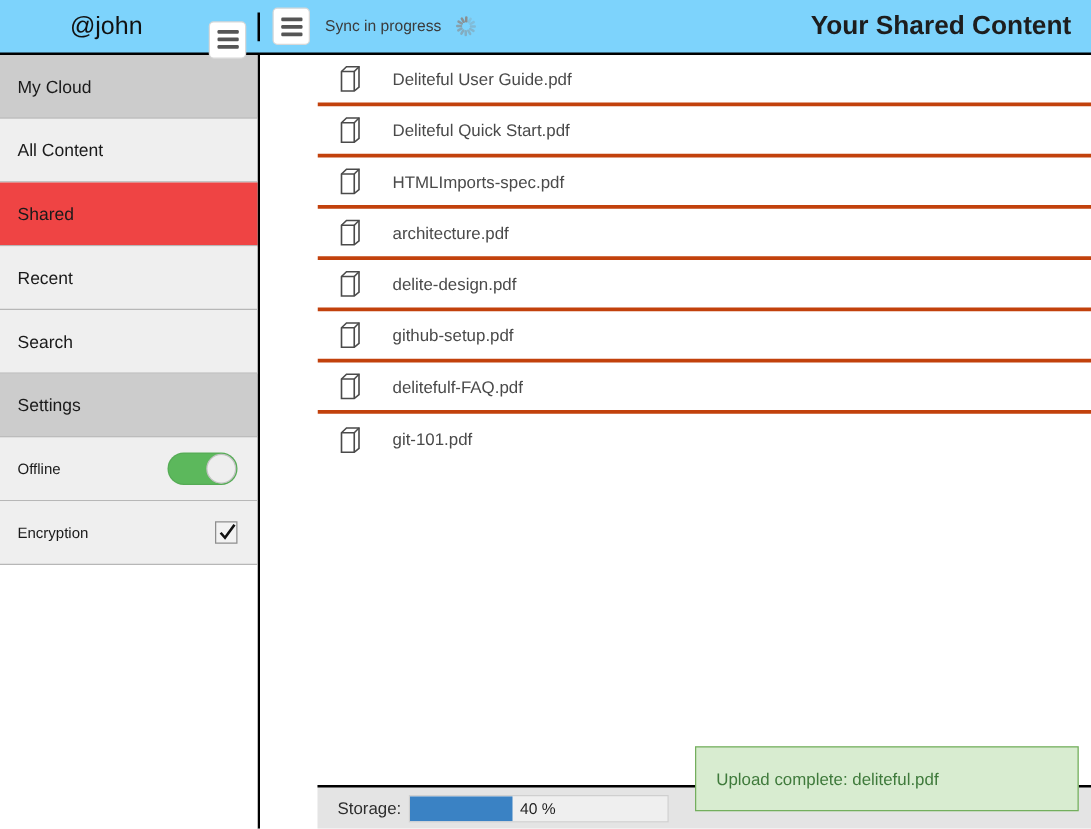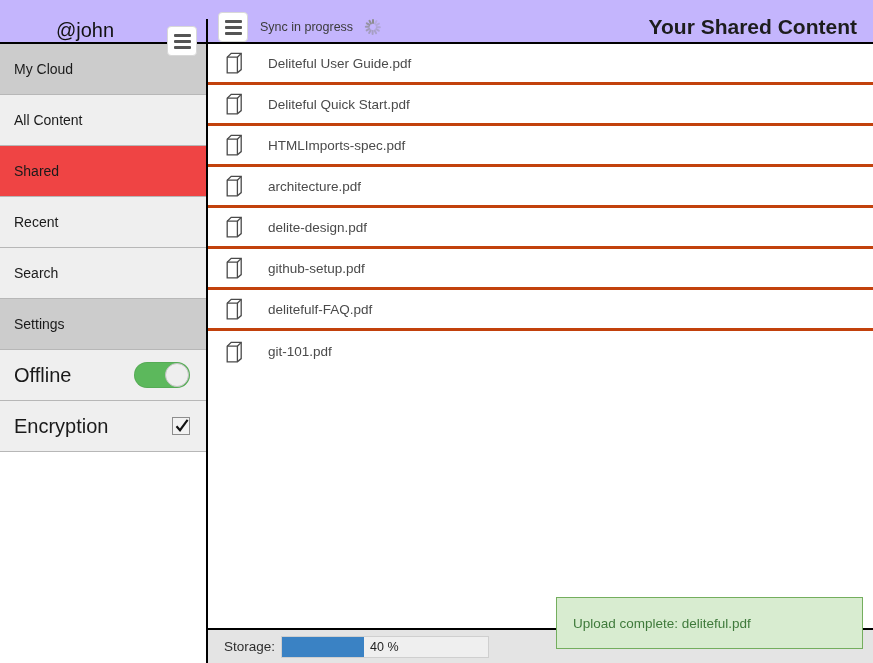--- a/index.html
+++ b/index.html
@@ -21,22 +21,22 @@
     display: flex;
     flex-direction: column;
     background: #ffffff;
   }
 
   
   .header {
     height: 44px;
     flex: 0 0 44px;
     display: flex;
-    align-items: flex-end;
-    background: #c4b5fd;
+    align-items: center;
+    background: #7dd3fc;
     border-bottom: 2px solid #000000;
     box-sizing: border-box;
   }
 
   .header-left {
     width: 208px;
     flex: 0 0 208px;
     display: flex;
     align-items: center;
     justify-content: center;
@@ -126,20 +126,21 @@
     color: #1d1d1d;
     pointer-events: none;
     font-weight: bold;
   }
 
   
   .body-row {
     flex: 1 1 auto;
     display: flex;
     min-height: 0;
+    gap: 46px;
   }
 
   
   .sidebar {
     width: 208px;
     flex: 0 0 208px;
     border-right: 2px solid #000000;
     box-sizing: border-box;
     background: #ffffff;
     display: flex;
@@ -163,21 +164,21 @@
   .nav-item.selected { background: #ef4444; }
 
   .setting-row {
     height: 51px;
     flex: 0 0 51px;
     display: flex;
     align-items: center;
     justify-content: space-between;
     padding: 0 16px 0 14px;
     box-sizing: border-box;
-    font-size: 20px;
+    font-size: 12px;
     color: #1a1a1a;
     background: #efefef;
     border-bottom: 1px solid #b7b7b7;
   }
 
   .switch {
     width: 56px;
     height: 26px;
     border-radius: 14px;
     background: #5cb85c;

